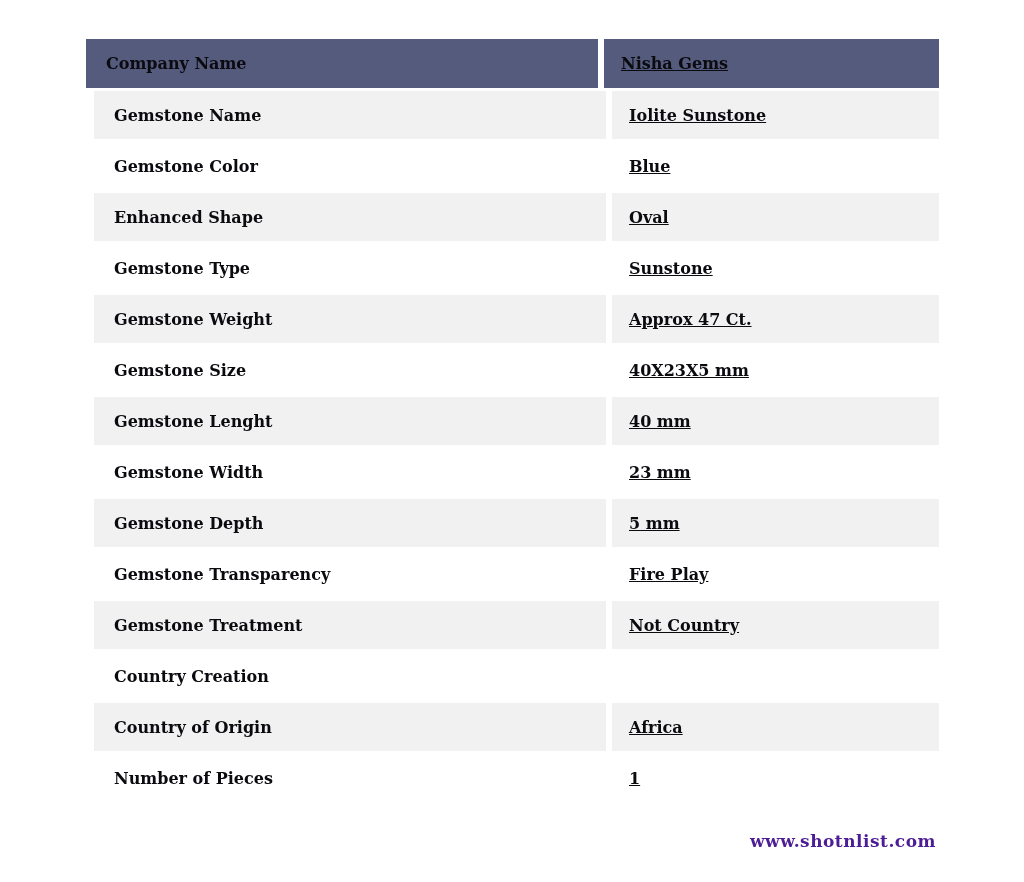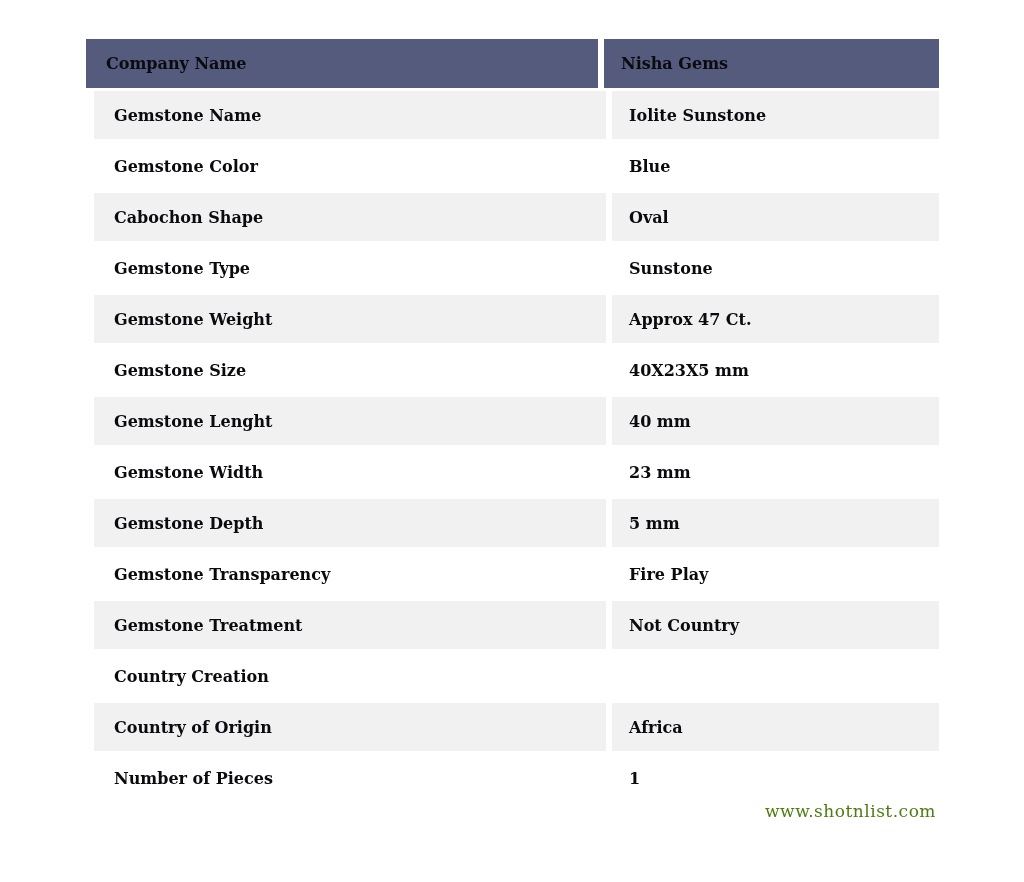--- a/index.html
+++ b/index.html
@@ -36,20 +36,21 @@
     color: #0a0a0f;
     box-sizing: border-box;
   }
   .cell.label {
     flex: 0 0 512px;
     padding-left: 20px;
   }
   .cell.value {
     flex: 1 1 auto;
     padding-left: 17px;
+    text-decoration: underline;
   }
   .trow.header {
     height: 49px;
   }
   .trow.header .cell {
     background: #555b7d;
     height: 49px;
   }
   .trow.data {
     height: 48px;
@@ -59,25 +60,25 @@
     height: 48px;
   }
   .rows .trow.data:nth-child(odd) .cell {
     background: #f1f1f2;
   }
   .rows .trow.data:nth-child(even) .cell {
     background: #ffffff;
   }
   .watermark {
     position: absolute;
-    top: 801px;
+    top: 831px;
     right: 88px;
-    font-weight: normal;
+    font-weight: bold;
     font-size: 17px;
-    color: #4d7c0f;
+    color: #4c1d95;
     letter-spacing: 0.5px;
   }
 </style>
 </head>
 <body>
 
 <div class="page">
 
   <div class="spec-table">
 
@@ -92,21 +93,21 @@
         <div class="cell label">Gemstone Name</div>
         <div class="cell value">Iolite Sunstone</div>
       </div>
 
       <div class="trow data">
         <div class="cell label">Gemstone Color</div>
         <div class="cell value">Blue</div>
       </div>
 
       <div class="trow data">
-        <div class="cell label">Cabochon Shape</div>
+        <div class="cell label">Enhanced Shape</div>
         <div class="cell value">Oval</div>
       </div>
 
       <div class="trow data">
         <div class="cell label">Gemstone Type</div>
         <div class="cell value">Sunstone</div>
       </div>
 
       <div class="trow data">
         <div class="cell label">Gemstone Weight</div>

